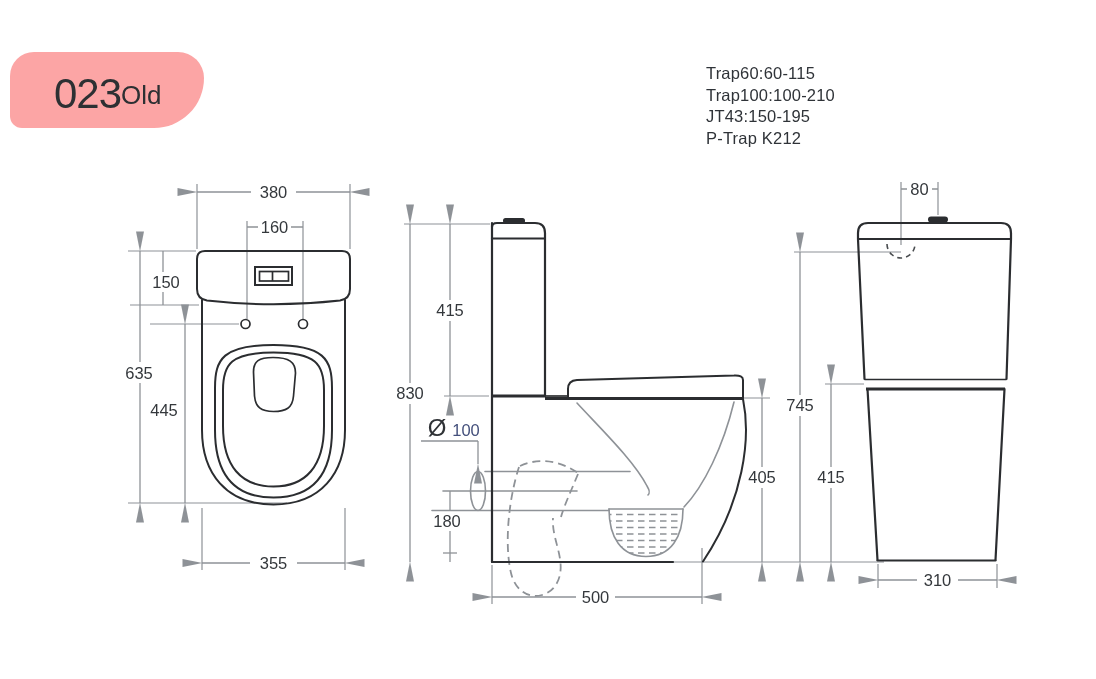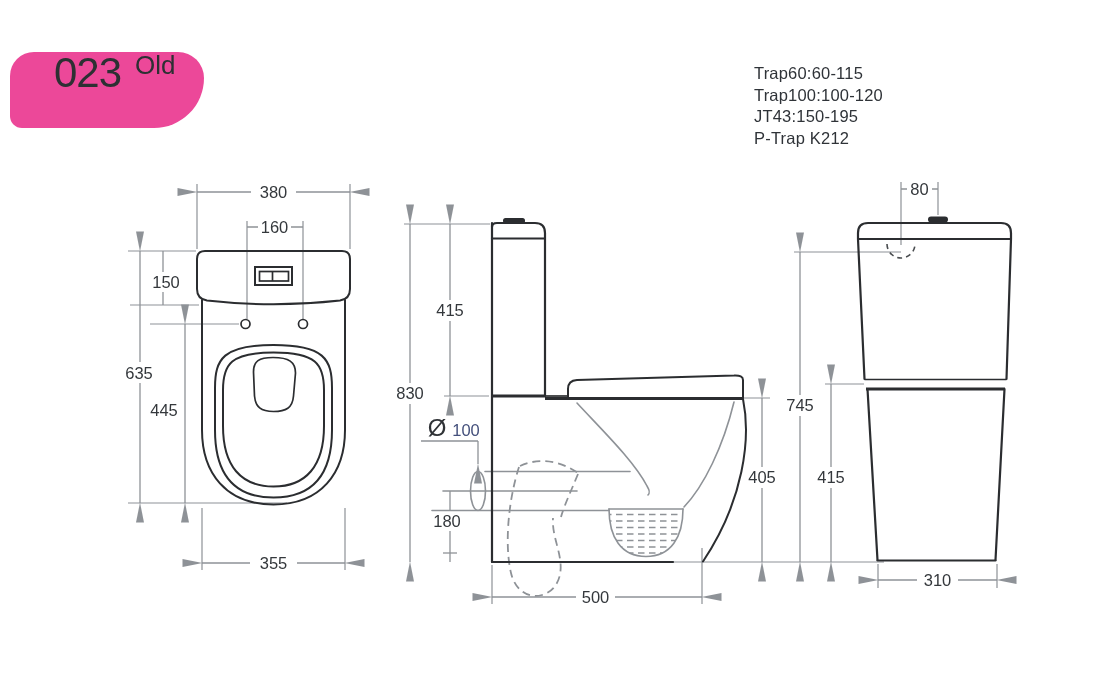--- a/index.html
+++ b/index.html
@@ -1,23 +1,23 @@
 <!DOCTYPE html>
 <html><head>
 <meta charset="utf-8">
 <style>
   html,body{margin:0;padding:0;background:#ffffff;}
   #canvas{position:relative;width:1096px;height:679px;background:#ffffff;overflow:hidden;
           font-family:"Liberation Sans", sans-serif;}
-  #badge{position:absolute;left:10px;top:52px;width:194px;height:76px;background:#ec4899;
-         border-radius:24px 26px 50px 12px;display:flex;align-items:flex-start;
-         padding:0 0 13px 44px;box-sizing:border-box;color:#2d3033;gap:14px;}
+  #badge{position:absolute;left:10px;top:52px;width:194px;height:76px;background:#fca5a5;
+         border-radius:24px 26px 50px 12px;display:flex;align-items:flex-end;
+         padding:0 0 13px 44px;box-sizing:border-box;color:#2d3033;}
   #badge .model{font-size:42px;line-height:1;letter-spacing:-1px;}
   #badge .suffix{font-size:26px;line-height:1;margin-bottom:7px;}
-  #trap-notes{position:absolute;left:754px;top:63px;font-size:16.5px;line-height:21.5px;
+  #trap-notes{position:absolute;left:706px;top:63px;font-size:16.5px;line-height:21.5px;
               color:#2f3338;letter-spacing:0.2px;}
   svg{position:absolute;left:0;top:0;}
   .out{stroke:#2b2d30;fill:none;stroke-width:2;stroke-linecap:round;}
   .outthick{stroke:#2b2d30;fill:none;stroke-width:3;stroke-linecap:butt;}
   .outthin{stroke:#2b2d30;fill:none;stroke-width:1.7;}
   .dim{stroke:#8e9297;fill:none;stroke-width:1.3;}
   .dimthin{stroke:#8e9297;fill:none;stroke-width:1.2;}
   .gray{stroke:#8e9297;fill:none;stroke-width:1.6;stroke-linecap:round;}
   .dash{stroke:#8e9297;fill:none;stroke-width:1.8;stroke-dasharray:8 5;stroke-linecap:butt;}
   .waterdash{stroke:#8e9297;fill:none;stroke-width:1.3;stroke-dasharray:6.5 4.5;}
@@ -32,21 +32,21 @@
 
 <div id="canvas">
 
   <div id="badge">
     <span class="model">023</span>
       <span class="suffix">Old</span>
   </div>
 
   <div id="trap-notes">
     <div>Trap60:60-115</div>
-    <div>Trap100:100-120</div>
+    <div>Trap100:100-210</div>
     <div>JT43:150-195</div>
     <div>P-Trap K212</div>
   </div>
 
   <svg width="1096" height="679" viewBox="0 0 1096 679">
     <defs>
       <marker id="ah" markerUnits="userSpaceOnUse" markerWidth="22" markerHeight="12" refX="1.5" refY="6" orient="auto-start-reverse">
         <path d="M1,6 L21,2 L21,10 Z" fill="#8e9297"></path>
       </marker>
       <clipPath id="waterclip">

